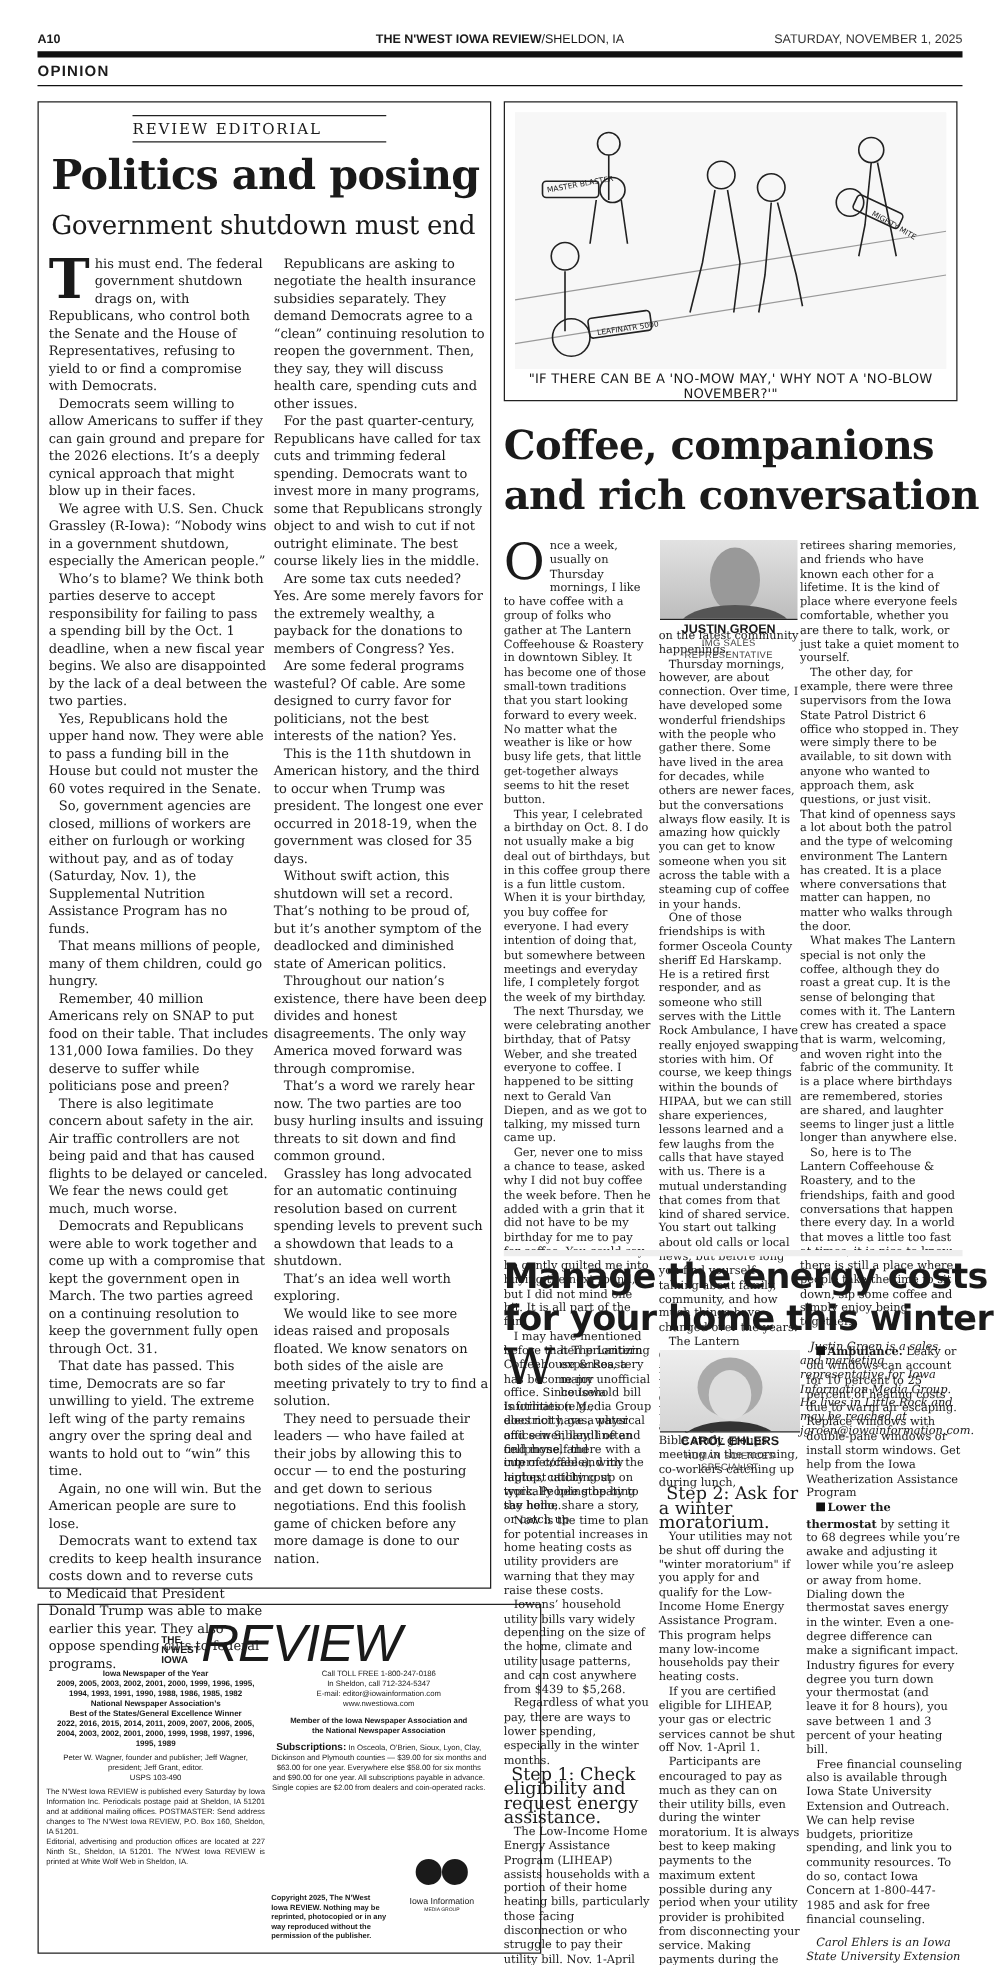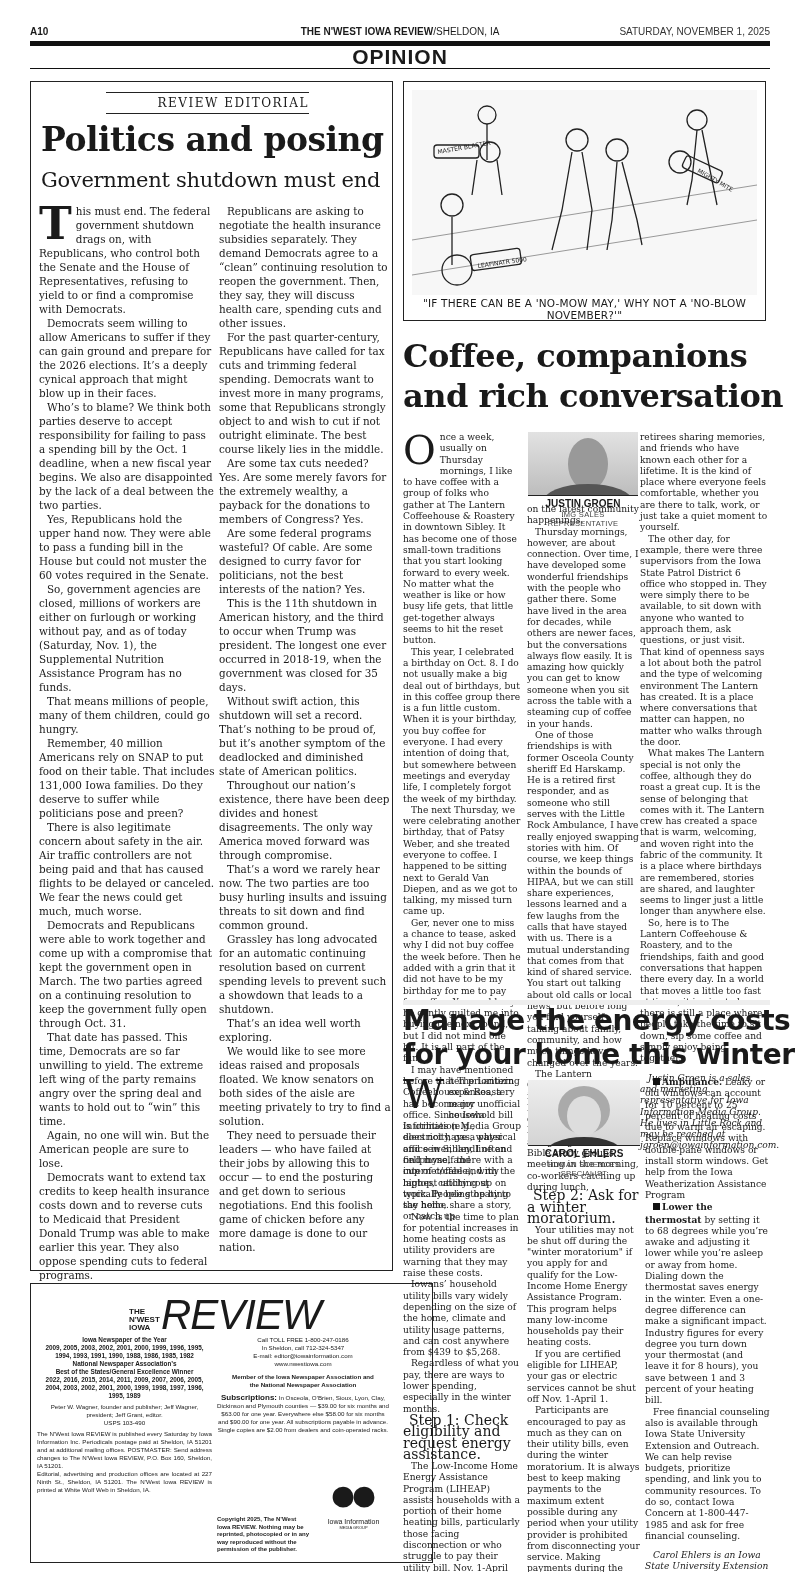--- a/index.html
+++ b/index.html
@@ -3,25 +3,25 @@
 <meta charset="utf-8">
 <style>
 *{box-sizing:border-box;margin:0;padding:0}
 body{width:799px;height:1572px;background:#fff;position:relative;overflow:hidden;color:#1a1a1a;font-family:"DejaVu Serif",serif}
 .masthead{position:absolute;left:30px;top:26px;width:740px;height:14px;font-family:"Liberation Sans",sans-serif;font-size:10px}
 .mh-page{position:absolute;left:0;top:0;font-weight:bold}
 .mh-center{position:absolute;left:0;right:0;text-align:center}
 .mh-center b{font-weight:900}
 .mh-date{position:absolute;right:0;top:0;color:#333}
 .bar{position:absolute;left:30px;top:41px;width:740px;height:5px;background:#111}
-.section{position:absolute;left:30px;top:46px;width:740px;text-align:center;font-family:"Liberation Sans",sans-serif;font-weight:900;font-size:21px;letter-spacing:1px;line-height:22px}
+.section{position:absolute;left:30px;top:46px;width:740px;font-family:"Liberation Sans",sans-serif;font-weight:900;font-size:12px;letter-spacing:1px;line-height:22px}
 .rule{position:absolute;left:30px;top:68px;width:740px;height:1px;background:#111}
 
 .editorial{position:absolute;left:30px;top:81px;width:363px;height:1190px;border:1.5px solid #222}
-.kicker{position:absolute;left:75px;top:10px;width:203px;text-align:right;font-size:12px;letter-spacing:1.5px;border-top:1px solid #222;border-bottom:1px solid #222;padding:3px 0;line-height:14px}
+.kicker{position:absolute;left:75px;top:10px;width:203px;text-align:left;font-size:12px;letter-spacing:1.5px;border-top:1px solid #222;border-bottom:1px solid #222;padding:3px 0;line-height:14px}
 .ed-title{position:absolute;left:10px;top:38px;font-family:"DejaVu Serif",serif;font-weight:bold;font-size:33px;letter-spacing:-0.5px}
 .ed-sub{position:absolute;left:10px;top:86px;font-size:21px;letter-spacing:-0.3px}
 .col{position:absolute;font-size:10.4px;line-height:14px;text-align:left}
 .col p{text-indent:8px;margin:0}
 .ed-col1{left:8px;top:122px;width:176px}
 .ed-col2{left:188px;top:122px;width:172px}
 .dropcap{float:left;font-size:44px;line-height:36px;font-weight:bold;margin:2px 4px 0 0}
 .ed-col1 p.first{text-indent:0}
 
 .infobox{position:absolute;left:30px;top:1283px;width:403px;height:280px;border:1.5px solid #222;font-family:"Liberation Sans",sans-serif}
@@ -75,20 +75,21 @@
 <div class="section">OPINION</div>
 <div class="rule"></div>
 
 <div class="editorial">
   <div class="kicker">REVIEW EDITORIAL</div>
   <div class="ed-title">Politics and posing</div>
   <div class="ed-sub">Government shutdown must end</div>
   <div class="col ed-col1">
     <p class="first"><span class="dropcap">T</span><span>his must end. The federal government shutdown drags on, with Republicans, who control both the Senate and the House of Representatives, refusing to yield to or find a compromise with Democrats.</span></p>
     <p>Democrats seem willing to allow Americans to suffer if they can gain ground and prepare for the 2026 elections. It’s a deeply cynical approach that might blow up in their faces.</p>
+    <p>We agree with U.S. Sen. Chuck Grassley (R-Iowa): “Nobody wins in a government shutdown, especially the American people.”</p>
     <p>Who’s to blame? We think both parties deserve to accept responsibility for failing to pass a spending bill by the Oct. 1 deadline, when a new fiscal year begins. We also are disappointed by the lack of a deal between the two parties.</p>
     <p>Yes, Republicans hold the upper hand now. They were able to pass a funding bill in the House but could not muster the 60 votes required in the Senate.</p>
     <p>So, government agencies are closed, millions of workers are either on furlough or working without pay, and as of today (Saturday, Nov. 1), the Supplemental Nutrition Assistance Program has no funds.</p>
     <p>That means millions of people, many of them children, could go hungry.</p>
     <p>Remember, 40 million Americans rely on SNAP to put food on their table. That includes 131,000 Iowa families. Do they deserve to suffer while politicians pose and preen?</p>
     <p>There is also legitimate concern about safety in the air. Air traffic controllers are not being paid and that has caused flights to be delayed or canceled. We fear the news could get much, much worse.</p>
     <p>Democrats and Republicans were able to work together and come up with a compromise that kept the government open in March. The two parties agreed on a continuing resolution to keep the government fully open through Oct. 31.</p>
     <p>That date has passed. This time, Democrats are so far unwilling to yield. The extreme left wing of the party remains angry over the spring deal and wants to hold out to “win” this time.</p>
     <p>Again, no one will win. But the American people are sure to lose.</p>
     <p>Democrats want to extend tax credits to keep health insurance costs down and to reverse cuts to Medicaid that President Donald Trump was able to make earlier this year. They also oppose spending cuts to federal programs.</p>

